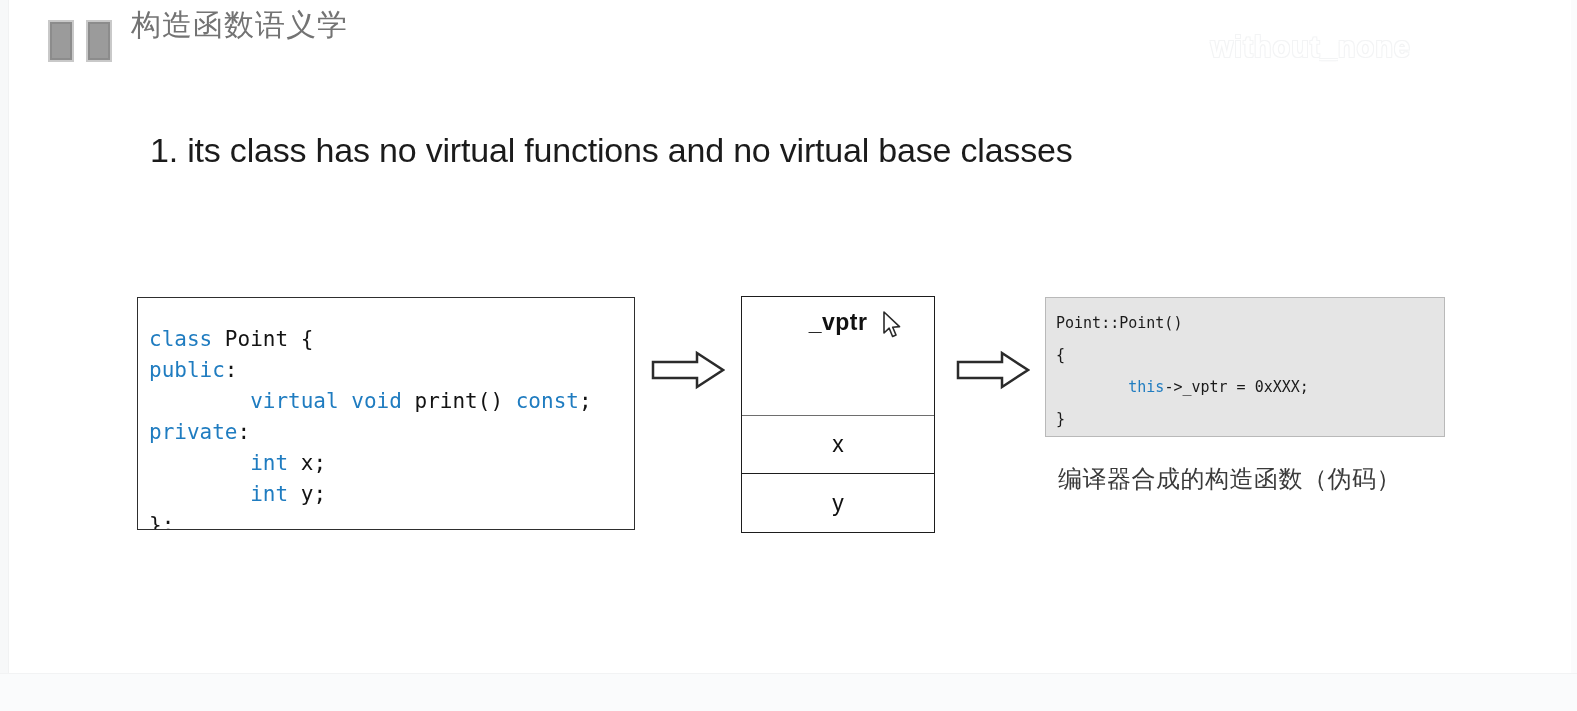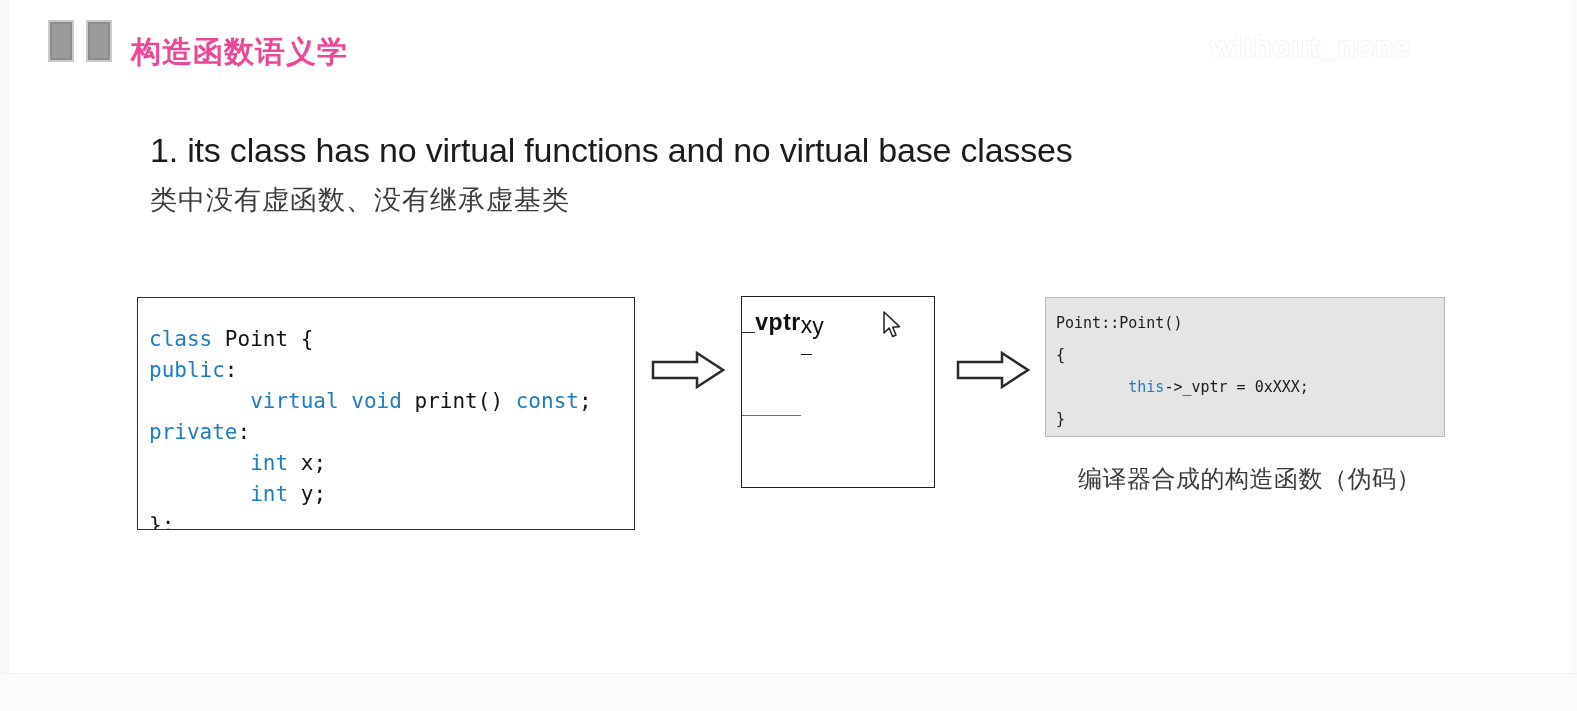--- a/index.html
+++ b/index.html
@@ -62,24 +62,24 @@
   .header-icon .sq {
     width: 26px;
     height: 42px;
     background: #9b9b9b;
     border: 2px solid #c9c9c9;
     box-shadow: inset 0 0 0 2px #8c8c8c;
   }
   .slide-title {
     position: absolute;
     left: 131px;
-    top: 31px;
+    top: 4px;
     font-size: 30px;
-    font-weight: bold;
-    color: #ec4899;
+    font-weight: normal;
+    color: #737373;
     letter-spacing: 1px;
     line-height: 42px;
     white-space: nowrap;
   }
 
   
   .watermark {
     position: absolute;
     right: 52px;
     top: 22px;
@@ -152,25 +152,25 @@
   }
   .arrow-1 { left: 651px; top: 350px; }
   .arrow-2 { left: 956px; top: 350px; }
 
   
   .obj-box {
     position: absolute;
     left: 741px;
     top: 296px;
     width: 194px;
-    height: 192px;
+    height: 237px;
     border: 1px solid #1d1d1d;
     background: #ffffff;
     display: flex;
-    flex-direction: row;
+    flex-direction: column;
   }
   .obj-cell {
     display: flex;
     align-items: flex-start;
     justify-content: center;
     color: #111111;
     font-size: 23px;
   }
   .obj-cell.vptr {
     height: 119px;
@@ -216,21 +216,20 @@
   }
   .ctor-caption {
     position: absolute;
     left: 1058px;
     top: 463px;
     font-family: "Liberation Serif", "DejaVu Serif", serif;
     font-size: 24px;
     color: #3a3a3a;
     letter-spacing: 0.5px;
     white-space: nowrap;
-    margin-left: 20px;
   }
 </style>
 </head>
 <body>
 
 <div class="slide">
 
   <div class="edge-left"></div>
   <div class="edge-right"></div>
   <div class="edge-bottom"></div>
@@ -261,21 +260,20 @@
             <rect x="86" y="14" width="16" height="16" rx="3"></rect>
           </g>
           <text x="89" y="28" font-family="Liberation Sans, sans-serif" font-size="14" font-weight="bold" fill="#ffffff">?</text>
         </svg>
       </span>
     </div>
   </div>
 
   <div class="line-en">1. its class has no virtual functions and no virtual base classes</div>
 
-  <div class="line-cn">类中没有虚函数、没有继承虚基类</div>
 
   <div class="code-box"><span class="kw">class</span><span> Point {</span>
 <span class="kw">public</span><span>:</span>
 <span>        </span><span class="kw">virtual</span> <span class="kw">void</span><span> print</span><span>() </span><span class="kw">const</span><span>;</span>
 <span class="kw">private</span><span>:</span>
 <span>        </span><span class="kw">int</span><span> x;</span>
 <span>        </span><span class="kw">int</span><span> y;</span>
 <span>};</span></div>
 
   <span class="arrow arrow-1">

